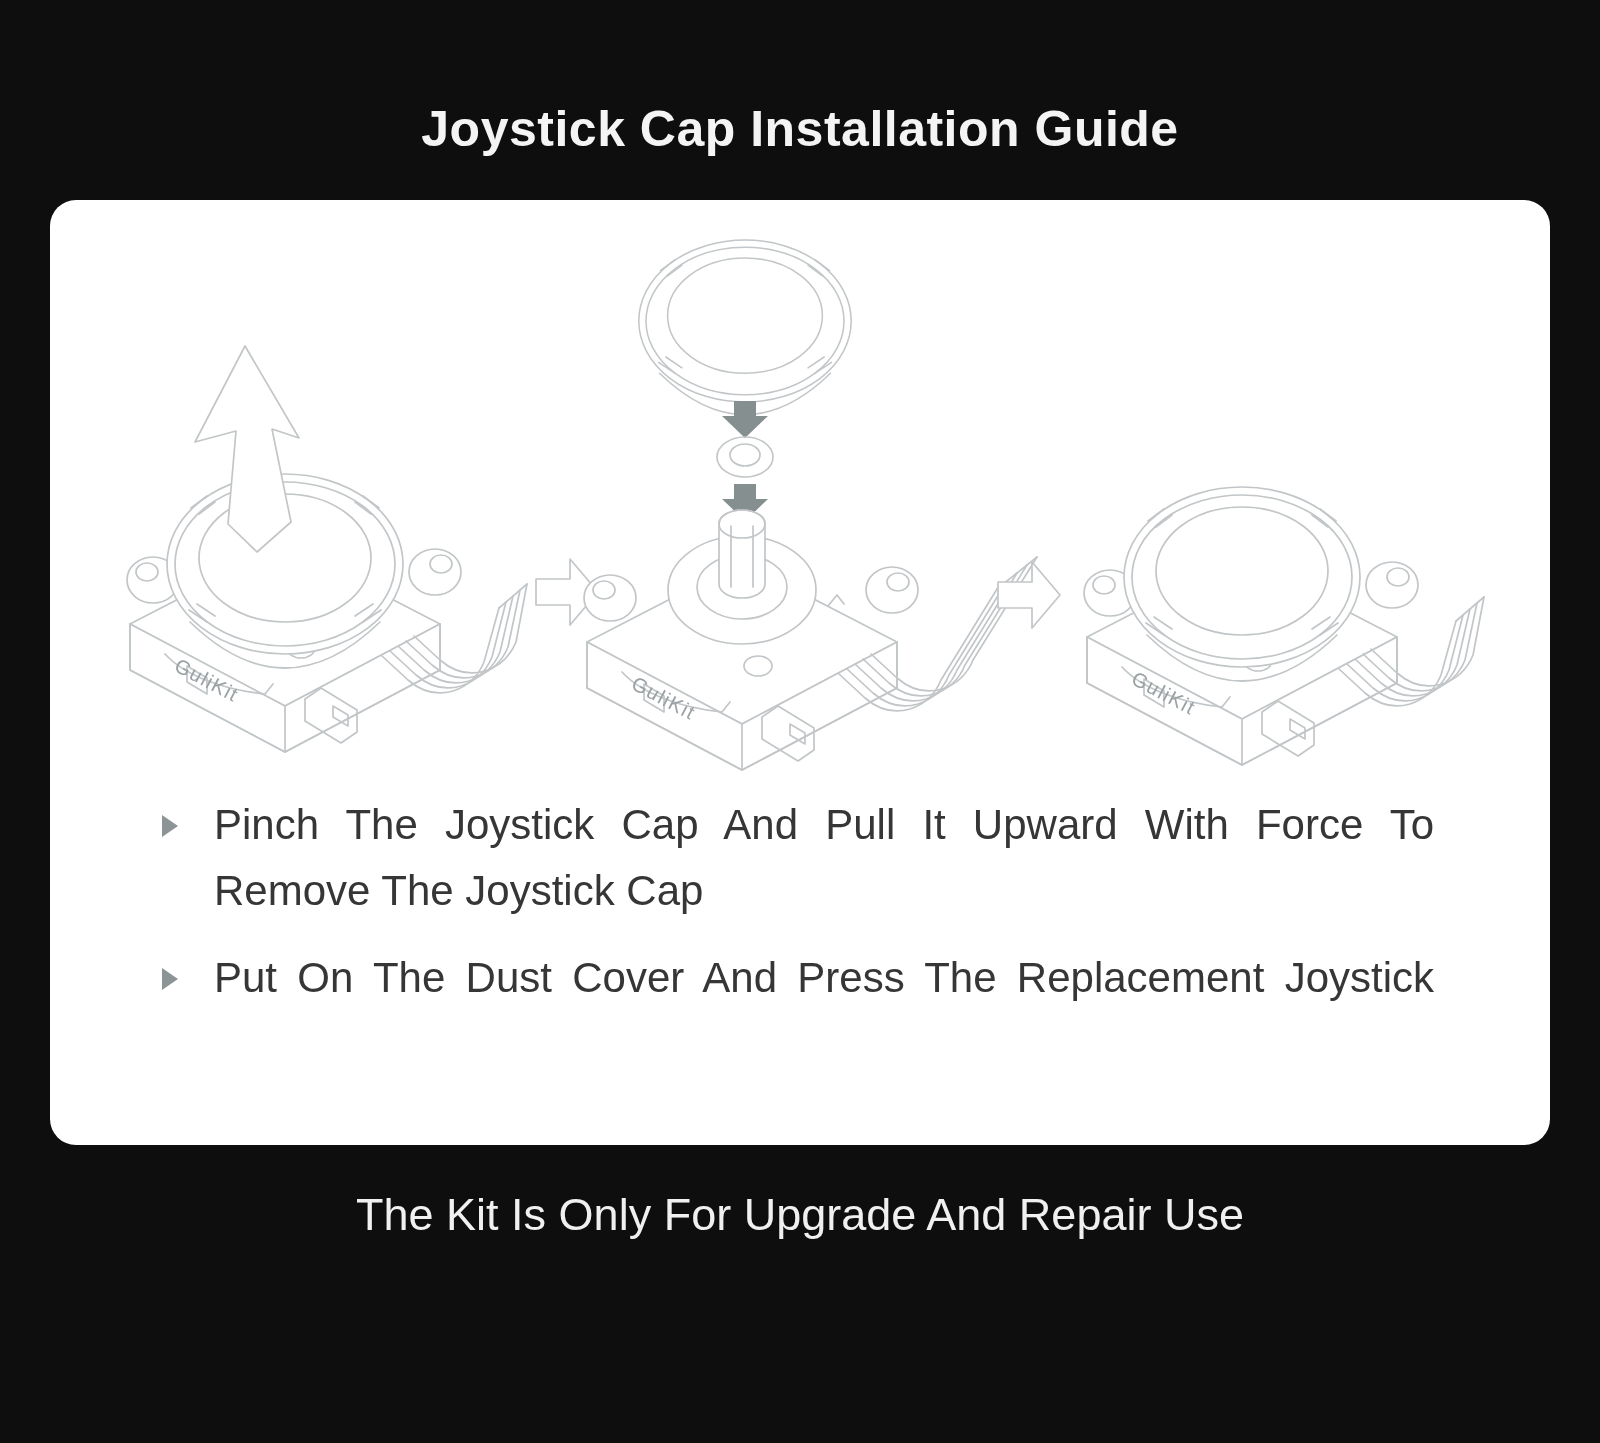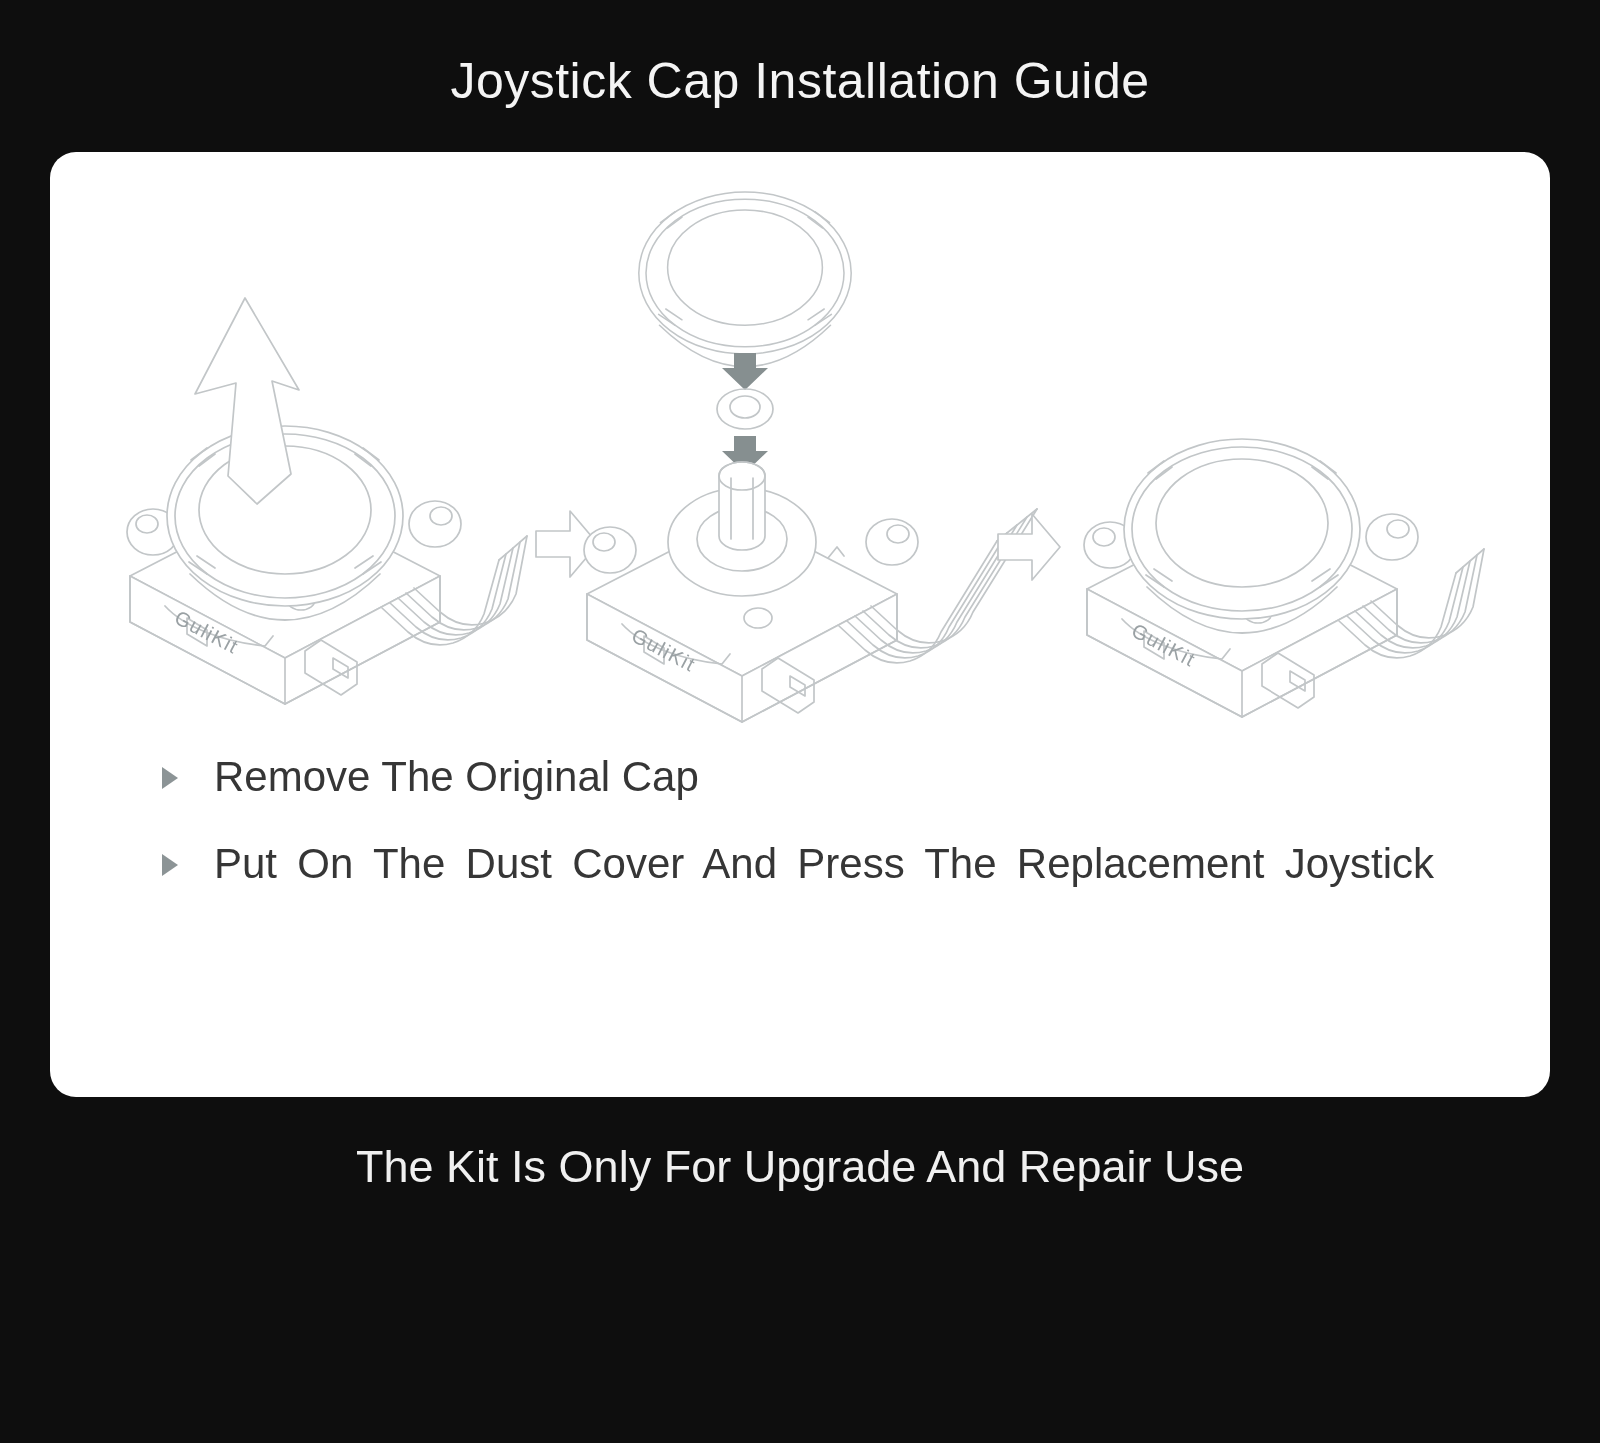--- a/index.html
+++ b/index.html
@@ -3,21 +3,21 @@
 <meta charset="utf-8">
 <style>
   :root{
     --background:#0e0e0e; --card:#ffffff; --title-text:#f4f4f4; --body-text:#363636;
     --bullet-marker:#8c9496; --line-art:#c2c6c8; --solid-arrow:#868f90; --footer-text:#f0f0f0;
   }
   *{margin:0;padding:0;box-sizing:border-box;}
   html,body{width:1600px;height:1443px;overflow:hidden;}
   body{background:var(--background);font-family:"Liberation Sans",sans-serif;}
   .title{
-    padding-top:52px;text-align:center;font-size:50px;font-weight:normal;
+    padding-top:100px;text-align:center;font-size:50px;font-weight:bold;
     color:var(--title-text);letter-spacing:.5px;
   }
   .card{
     position:relative;width:1500px;height:945px;margin:42px auto 0 auto;
     background:var(--card);border-radius:26px;
   }
   .diagram{position:absolute;left:0;top:26px;width:1500px;height:560px;}
   .diagram *{stroke:var(--line-art);stroke-width:1.7;fill:none;stroke-linejoin:round;stroke-linecap:round;}
   .diagram .wfill{fill:#ffffff;}
   .diagram .solid{fill:var(--solid-arrow);stroke:none;}
@@ -140,21 +140,22 @@
           <text class="brand" transform="translate(-112 46) rotate(28)">GuliKit</text>
           <use href="#cap" transform="translate(0,-60)"></use>
         </g>
       </g>
     </svg>
 
     <div class="bullets">
       <div class="bullet">
         <span class="marker"></span>
         <div class="bullet-text">
-          <div class="line">Remove The Original Cap</div>
+          <div class="line first">Pinch The Joystick Cap And Pull It Upward With Force To</div>
+          <div class="line">Remove The Joystick Cap</div>
         </div>
       </div>
       <div class="bullet">
         <span class="marker"></span>
         <div class="bullet-text">
           <div class="line first">Put On The Dust Cover And Press The Replacement Joystick</div>
         </div>
       </div>
     </div>
   </div>

